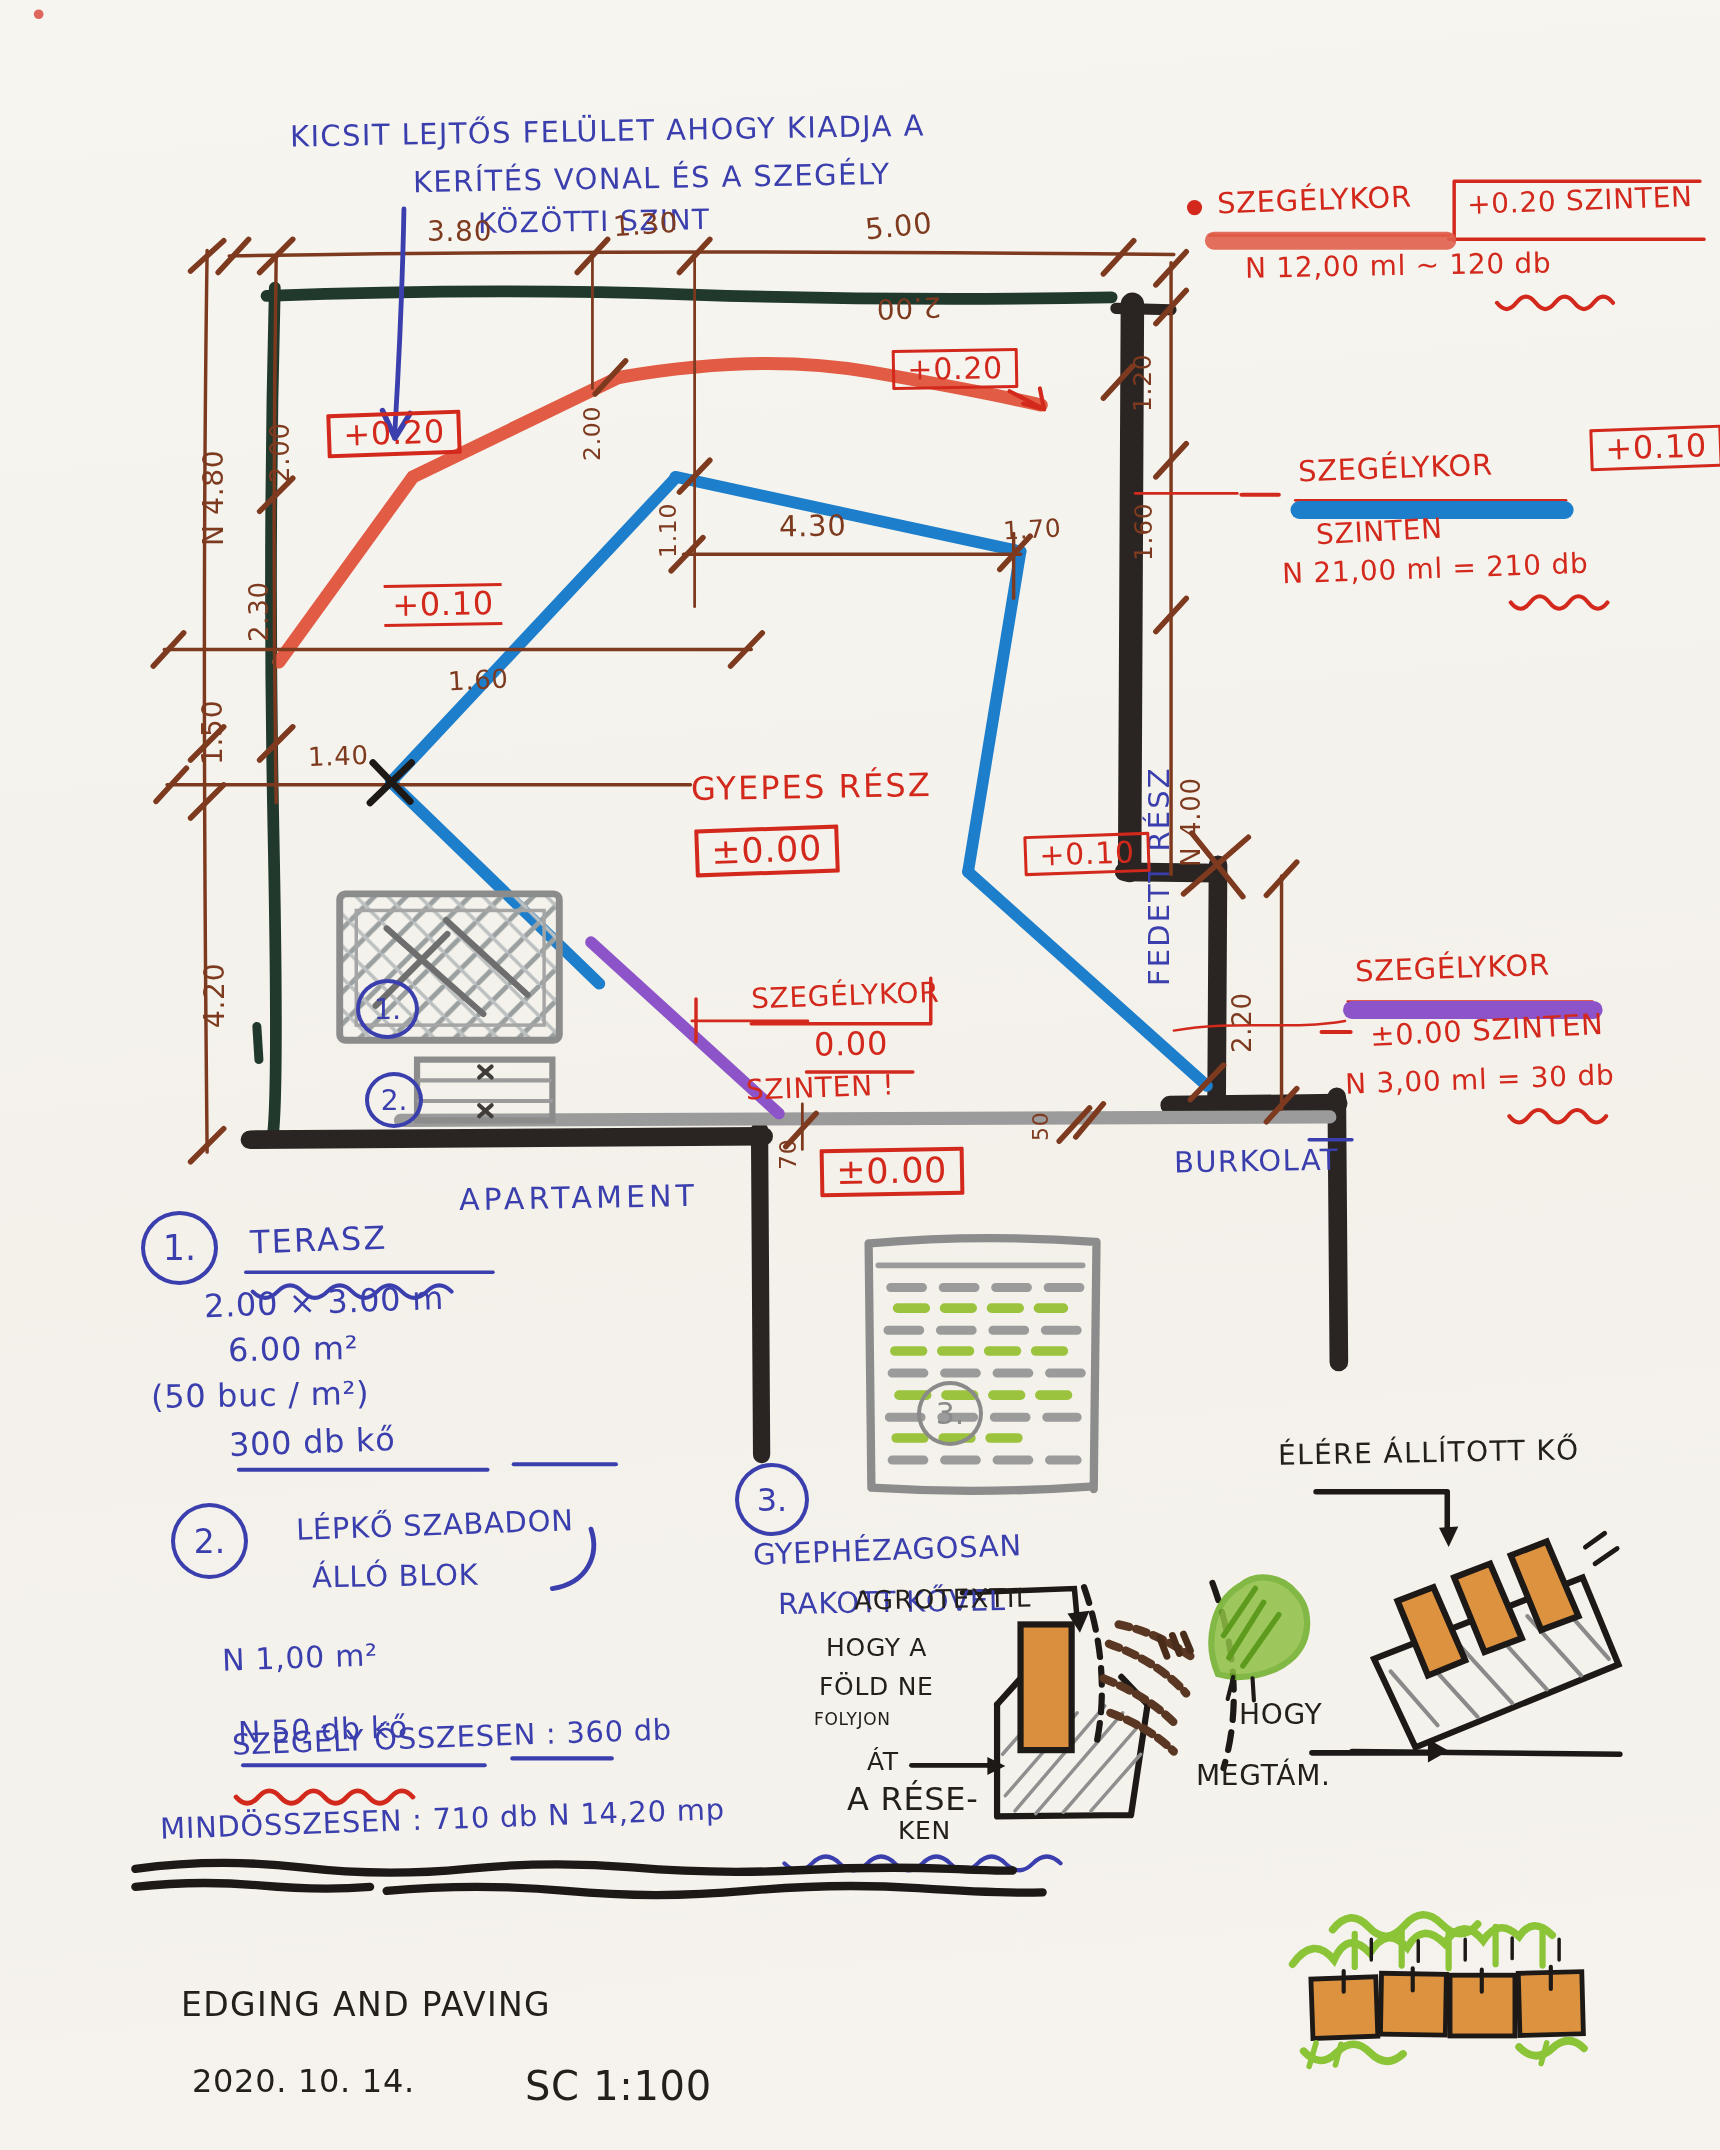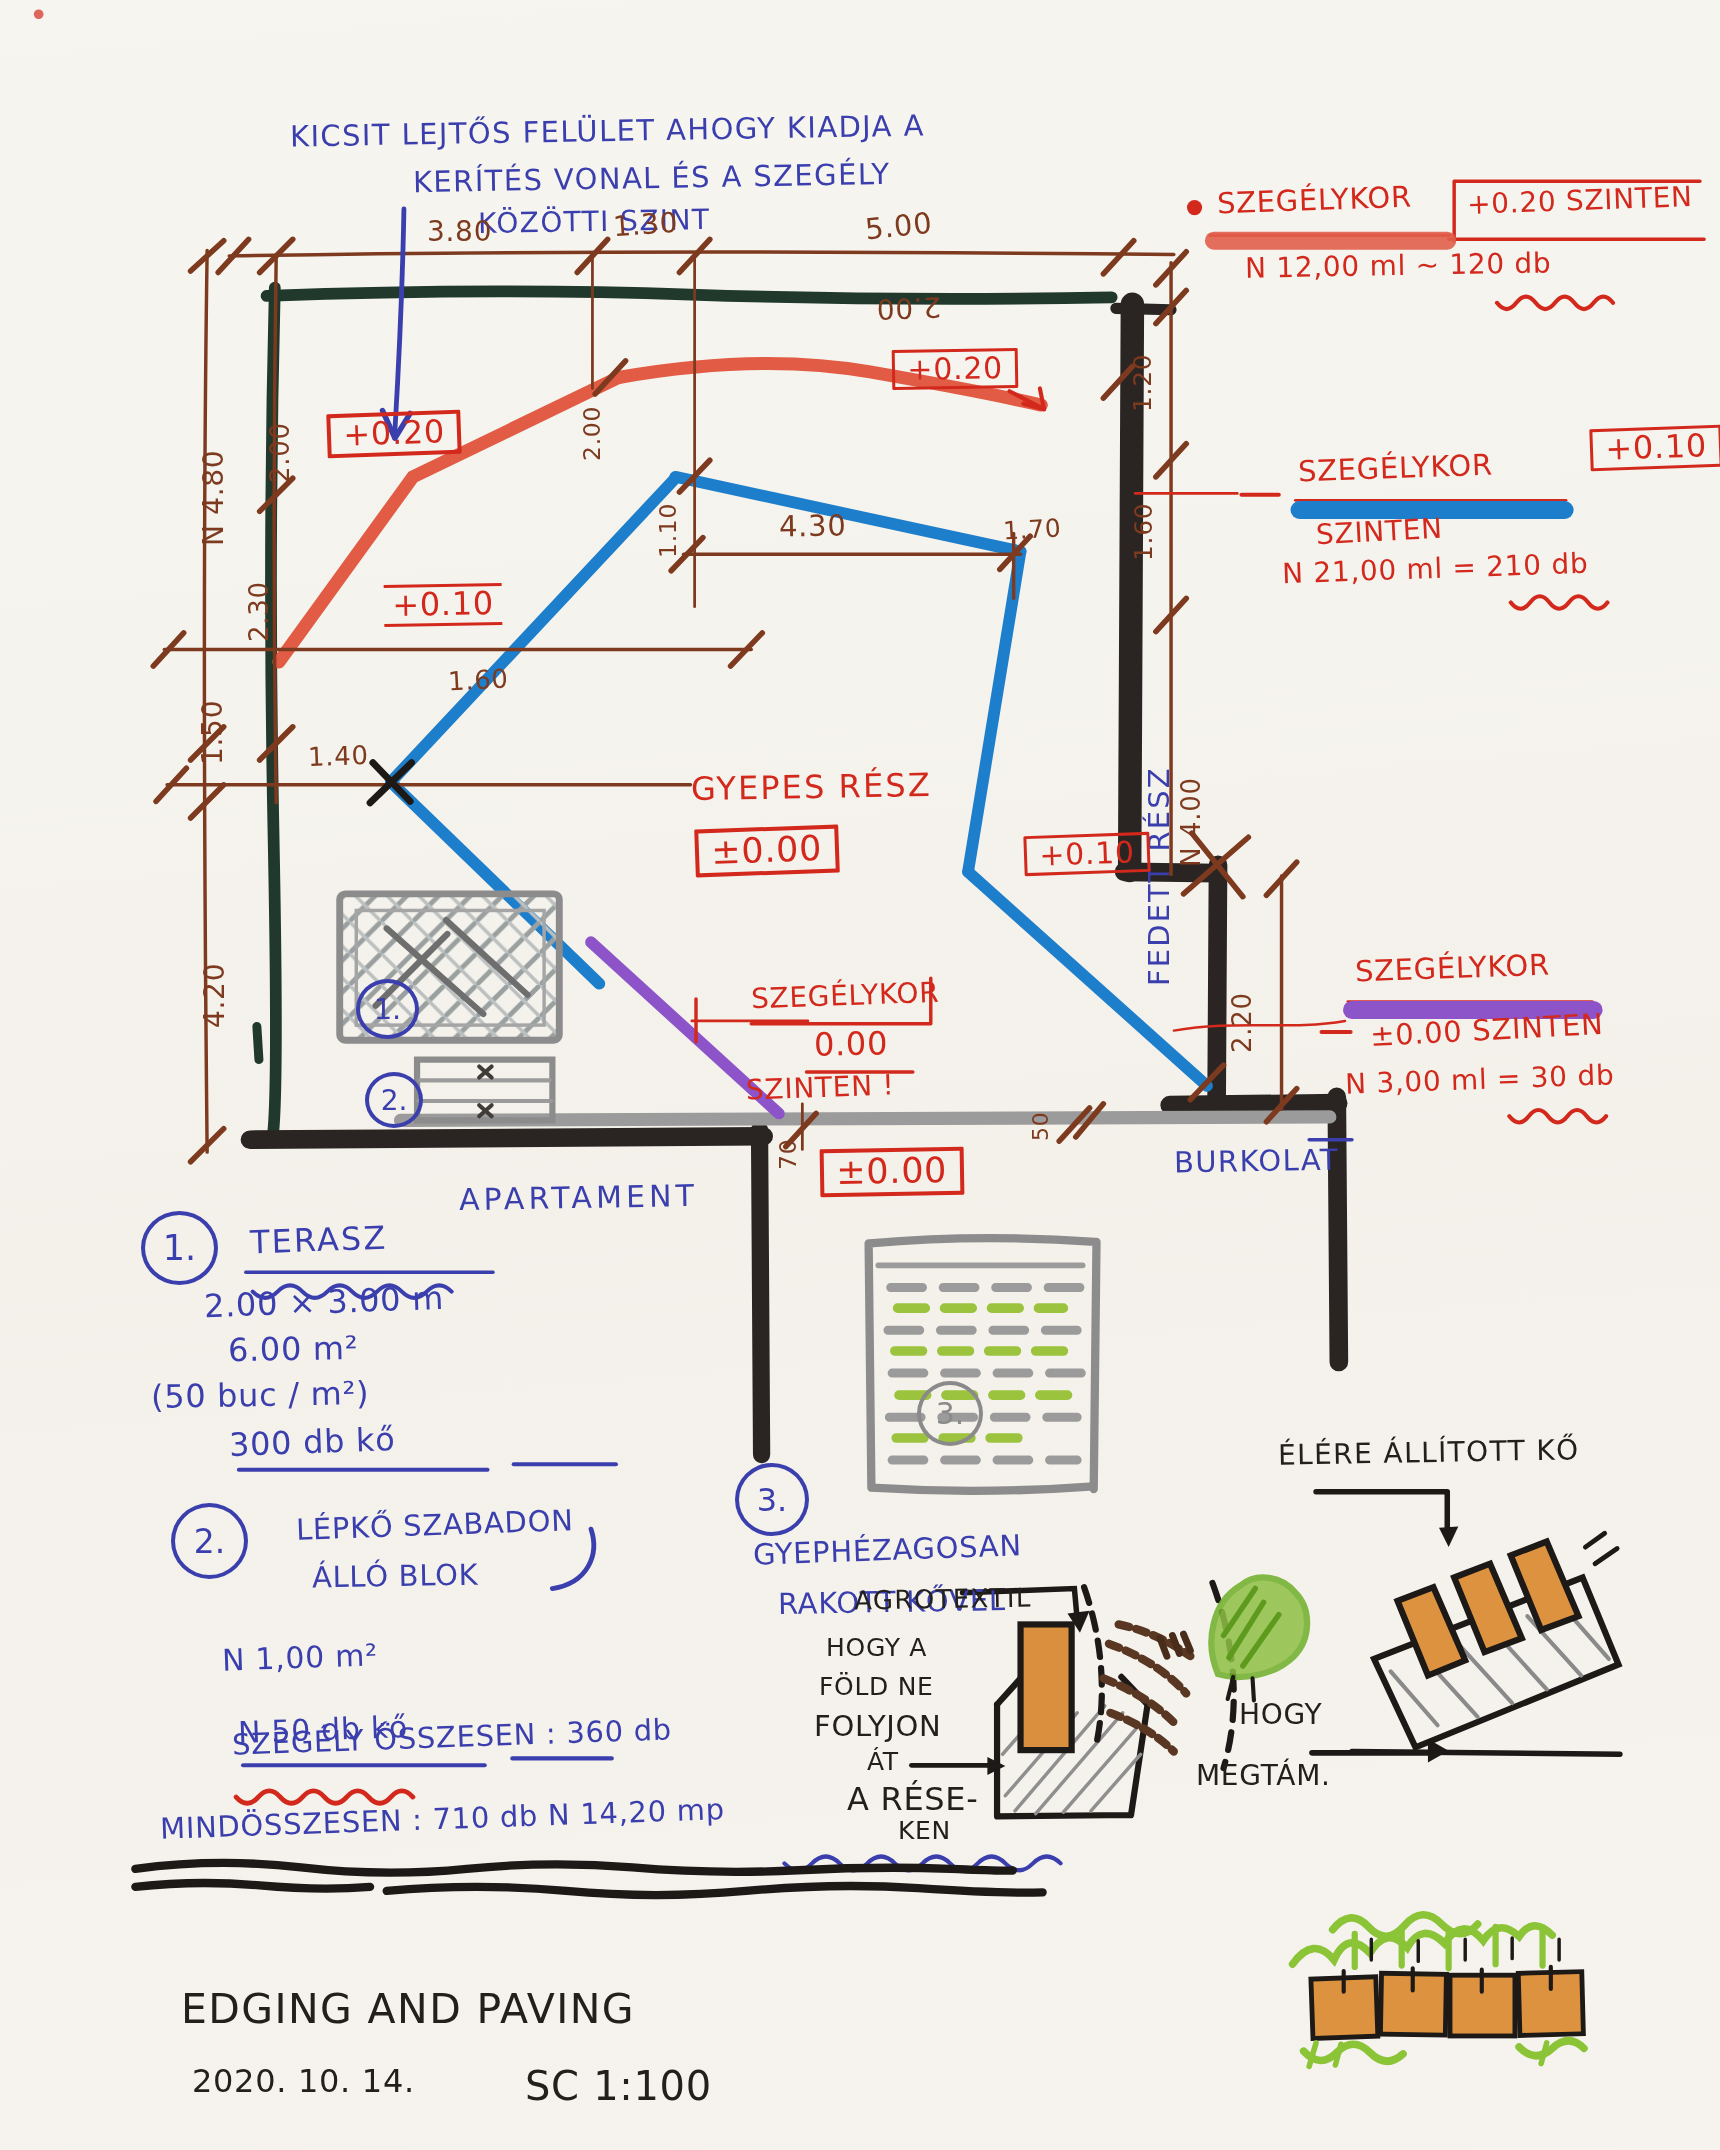--- a/index.html
+++ b/index.html
@@ -363,26 +363,26 @@
 
 <div class="circ" style="left:735px;top:1463px;width:66px;height:65px;">
   <span style="font-size:32px;">3.</span>
     </div>
 <div class="t blue r2" style="left:753px;top:1535px;font-size:29px;">GYEPHÉZAGOSAN</div>
 <div class="t blue r1" style="left:778px;top:1587px;font-size:29px;">RAKOTT KŐVEL</div>
 
 <div class="t black r1" style="left:854px;top:1586px;font-size:26px;letter-spacing:1.4px;">AGROTEXTIL</div>
 <div class="t black" style="left:826px;top:1635px;font-size:25px;">HOGY A</div>
 <div class="t black" style="left:819px;top:1674px;font-size:25px;">FÖLD NE</div>
-<div class="t black" style="left:814px;top:1711px;font-size:29px;">FOLYJON</div>
+<div class="t black" style="left:814px;top:1711px;font-size:17px;">FOLYJON</div>
 <div class="t black" style="left:867px;top:1749px;font-size:25px;">ÁT</div>
 <div class="t black" style="left:847px;top:1783px;font-size:32px;text-align:center;">A RÉSE-</div>
 <div class="t black" style="left:898px;top:1818px;font-size:25px;">KEN</div>
 <div class="t black r1" style="left:1278px;top:1438px;font-size:28px;letter-spacing:1.4px;">ÉLÉRE ÁLLÍTOTT KŐ</div>
 <div class="t black" style="left:1239px;top:1700px;font-size:28px;">HOGY</div>
 <div class="t black" style="left:1196px;top:1761px;font-size:28px;">MEGTÁM.</div>
 
-<div class="t black" style="left:181px;top:1988px;font-size:41px;letter-spacing:1.4px;">EDGING AND PAVING</div>
+<div class="t black" style="left:181px;top:1988px;font-size:33px;letter-spacing:1.4px;">EDGING AND PAVING</div>
 <div class="t black" style="left:192px;top:2065px;font-size:32px;">2020. 10. 14.</div>
 <div class="t black" style="left:525px;top:2065px;font-size:40px;">SC 1:100</div>
 
 </div>
 
 
 </body></html>

